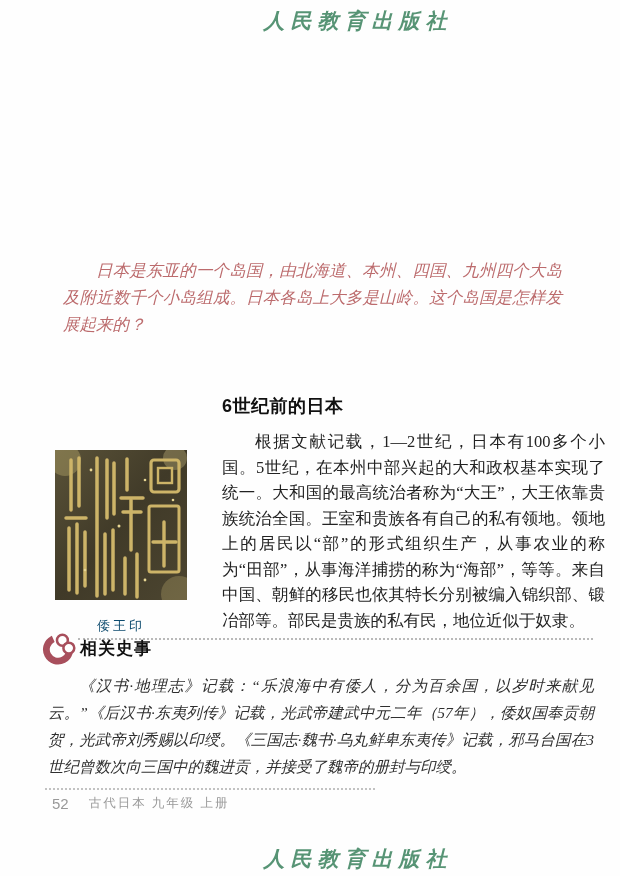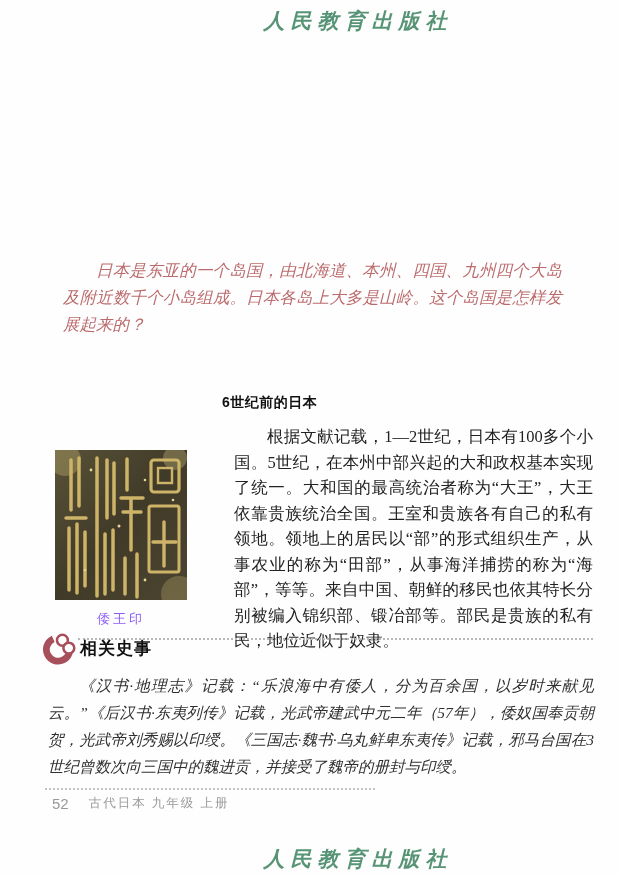--- a/index.html
+++ b/index.html
@@ -29,31 +29,31 @@
   
   .intro{
     position:absolute;left:63px;top:257px;width:499px;
     font-size:16.5px;line-height:27px;color:#bc6b6d;
     font-style:italic;text-align:justify;text-indent:2em;margin:0;
   }
   
   .figure{position:absolute;left:55px;top:450px;width:132px;text-align:center;}
   .figure svg{display:block;}
   .figure .caption{
-    margin-top:10px;font-size:13px;color:#8b5cf6;letter-spacing:3px;
+    margin-top:17px;font-size:13px;color:#0c4a6e;letter-spacing:3px;
   }
   
   .main-col{position:absolute;left:222px;top:394px;width:383px;}
   .section-heading{
     font-family:"Liberation Sans",sans-serif;font-weight:bold;
-    font-size:14px;color:#111;margin:0 0 11px 0;letter-spacing:.5px;
+    font-size:18px;color:#111;margin:0 0 11px 0;letter-spacing:.5px;
   }
   .body-text{
     font-size:16.5px;line-height:25.5px;text-align:justify;
-    text-indent:2em;margin:12px;color:#222;
+    text-indent:2em;margin:0;color:#222;
   }
   
   .related{position:absolute;left:42px;top:631px;width:554px;}
   .related .topline{
     position:absolute;left:36px;top:7px;width:515px;height:0;
     border-top:2px dotted #b9b9b9;
   }
   .related .head{display:flex;align-items:center;gap:3px;position:relative;}
   .related .head svg{display:block;}
   .related-heading{

